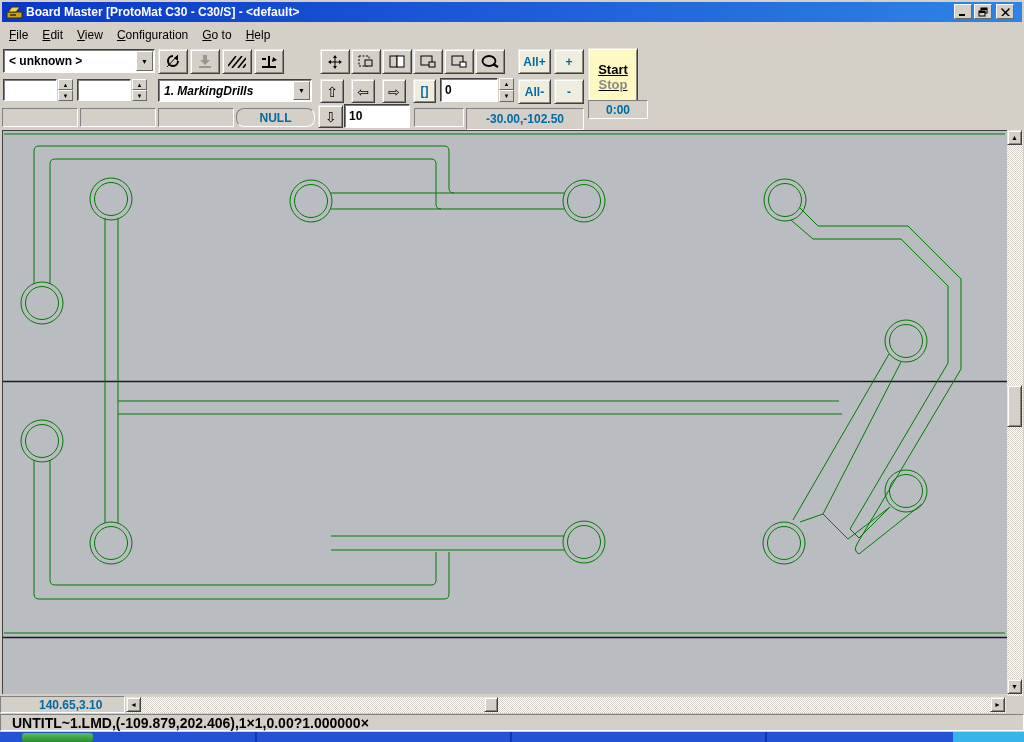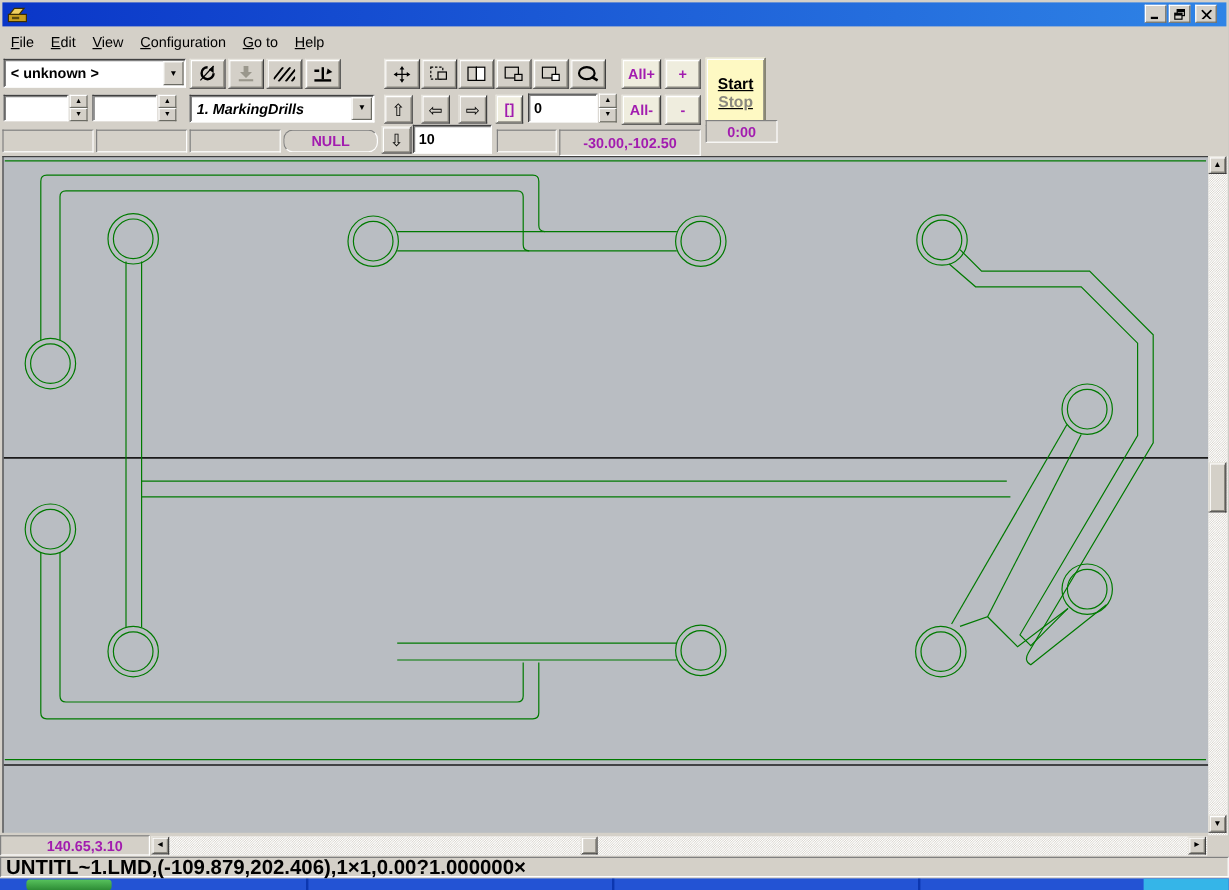--- a/index.html
+++ b/index.html
@@ -13,21 +13,21 @@
   .raised2{border:1px solid;border-color:#e8e6df #404040 #404040 #e8e6df;
            box-shadow:inset 1px 1px 0 #fff, inset -1px -1px 0 #8a887f;
            background:#d4d0c8;box-sizing:border-box;}
   .sunken{border-top:1px solid #808080;border-left:1px solid #808080;
           border-right:1px solid #ffffff;border-bottom:1px solid #ffffff;
           background:#d4d0c8;box-sizing:border-box;}
   .field{border:1px solid #404040;border-right-color:#fff;border-bottom-color:#fff;
          box-shadow:inset 1px 1px 0 #808080;background:#fff;box-sizing:border-box;}
   .btn{display:flex;align-items:center;justify-content:center;cursor:default;}
   .bold{font-weight:bold;}
-  .cell{font-size:12px;font-weight:bold;display:flex;align-items:center;justify-content:center;color:#a21caf;}
+  .cell{font-size:12px;font-weight:bold;display:flex;align-items:center;justify-content:center;color:#0369a1;}
   
   #titlebar{left:2px;top:2px;width:1020px;height:20px;display:flex;align-items:center;}
   #title-text{color:#fff;font-size:12px;font-weight:bold;margin-left:6px;white-space:nowrap;}
   .capbtn{width:18px;height:15px;font-size:10px;font-weight:bold;line-height:1;}
   
   #menubar{left:2px;top:24px;width:1020px;height:21px;display:flex;align-items:center;font-size:12px;}
   .menu-item{padding:2px 7px;text-align:center;}
   .menu-item u{text-decoration:underline;}
   
   .toolbtn{width:30px;height:25px;}
@@ -35,33 +35,34 @@
   .cream{background:#efedde;}
   .combo-arrow{width:17px;align-self:stretch;display:flex;align-items:center;justify-content:center;font-size:7px;}
   .spin{display:flex;flex-direction:column;width:15px;}
   .spin > div{flex:1;display:flex;align-items:center;justify-content:center;font-size:6px;line-height:1;}
   .dither{background:#fff;background-image:
      linear-gradient(45deg,#d4d0c8 25%,transparent 25%,transparent 75%,#d4d0c8 75%),
      linear-gradient(45deg,#d4d0c8 25%,transparent 25%,transparent 75%,#d4d0c8 75%);
      background-size:2px 2px;background-position:0 0,1px 1px;}
   .sbbtn{width:15px;height:15px;font-size:7px;line-height:1;}
   svg{display:block;}
-  #status-info{font-size:17px;font-weight:bold;display:flex;align-items:center;padding-left:4px;}
+  #status-info{font-size:14px;font-weight:bold;display:flex;align-items:center;padding-left:11px;}
 </style>
 </head>
 <body>
 
 <div id="titlebar" class="abs" style="background:linear-gradient(90deg,#0a36c8,#2f84e6);">
   <span class="abs" style="left:4px;top:2px;">
     <svg width="17" height="16" viewBox="0 0 17 16">
       <rect x="1" y="8" width="15" height="6" fill="#c8a020" stroke="#403000"></rect>
       <polygon points="2,8 6,3 14,3 10,8" fill="#f0d060" stroke="#403000"></polygon>
       <rect x="4" y="10" width="6" height="2" fill="#5a4a10"></rect>
     </svg>
   </span>
+  <span id="title-text" style="margin-left:24px;">Board Master [ProtoMat C30 - C30/S] - &lt;default&gt;</span>
   <span class="abs btn raised capbtn" style="left:952px;top:2px;">
     <svg width="10" height="9" viewBox="0 0 10 9">
         <rect x="1" y="7" width="6" height="2" fill="#000"></rect>
       </svg>
   </span>
   <span class="abs btn raised capbtn" style="left:972px;top:2px;">
     <svg width="11" height="10" viewBox="0 0 11 10">
       <rect x="3" y="1" width="6" height="5" fill="none" stroke="#000"></rect>
       <rect x="3" y="1" width="6" height="2" fill="#000"></rect>
       <rect x="1" y="4" width="6" height="5" fill="#d4d0c8" stroke="#000"></rect>

